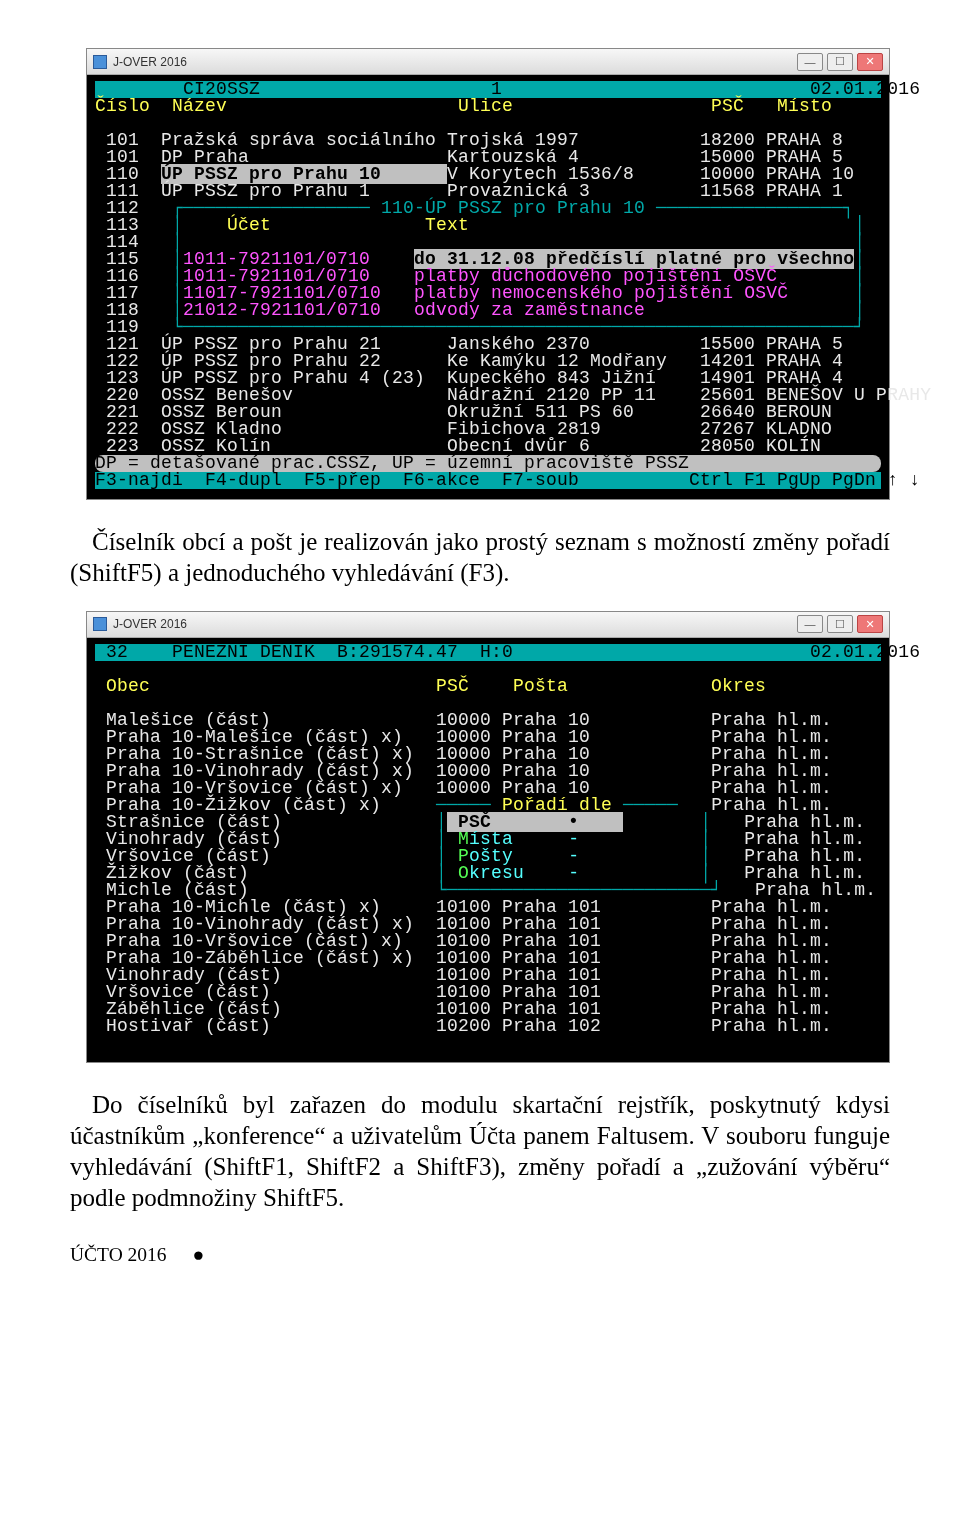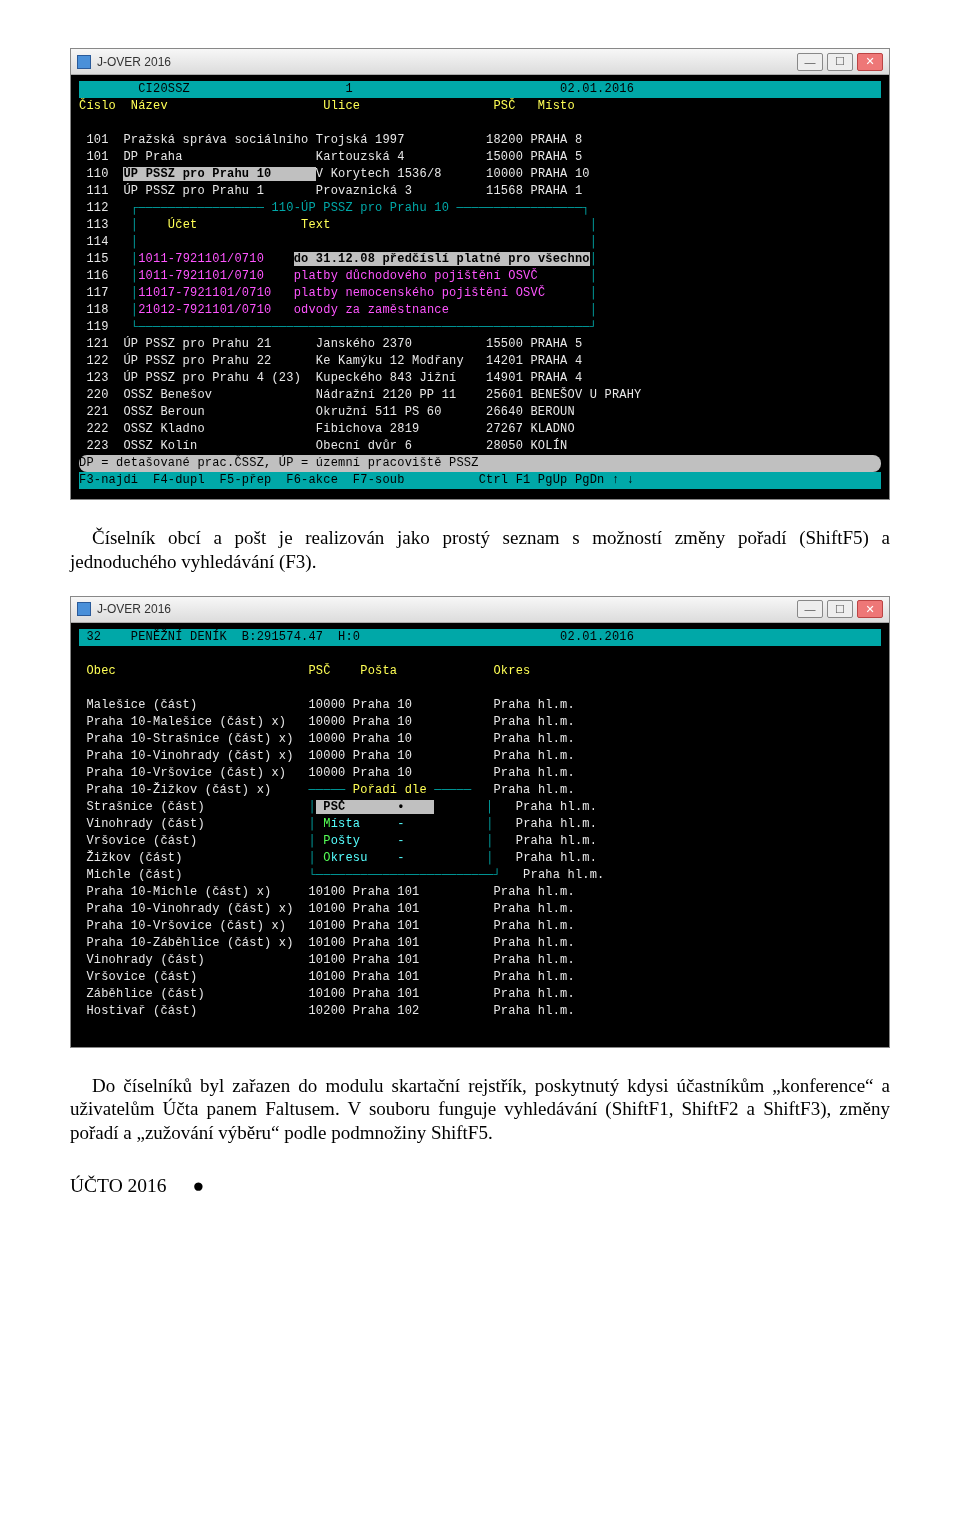--- a/index.html
+++ b/index.html
@@ -1,35 +1,35 @@
 <!DOCTYPE html>
 <html><head>
 <meta charset="utf-8">
 <style>
   * { box-sizing: border-box; }
   body { margin: 0; background: #fff; font-family: "Times New Roman", serif; color: #000; width: 960px; }
   .page { padding: 40px 70px 30px 70px; }
-  .win { border: 1px solid #888; background: #d946ef; margin: 8px 0 26px 0; }
+  .win { border: 1px solid #888; background: #d946ef; margin: 8px 0 26px 16px; }
   .titlebar { height: 26px; background: linear-gradient(#f7f7f7,#dcdcdc); border-bottom: 1px solid #aaa; display:flex; align-items:center; padding:0 6px; font-family: Tahoma, sans-serif; font-size:12px; color:#333; }
   .titlebar .ticon { width:14px; height:14px; background:#4a90d9; margin-right:6px; border:1px solid #2a5a99; }
   .titlebar .tspacer { flex:1; }
   .wbtn { width:26px; height:18px; border:1px solid #888; background:#eee; margin-left:4px; display:flex; align-items:center; justify-content:center; font-family: Arial, sans-serif; font-size:11px; color:#555; border-radius:2px;}
   .wbtn.close { background:#e77; color:#fff; border-color:#b44;}
-  .term { background:#000; font-family: "Consolas","Courier New",monospace; font-size:12px; line-height:17px; padding:6px 8px 10px 8px; white-space:pre; letter-spacing:0.2px;}
+  .term { background:#000; font-family: "Consolas","Courier New",monospace; font-size:18px; line-height:17px; padding:6px 8px 10px 8px; white-space:pre; letter-spacing:0.2px;}
   .term .row { display:block; }
   .cyan-bg { background:#00a8a8; color:#000; }
   .ylw { color:#ffff55; }
   .cyan { color:#00a8a8; }
   .wht { color:#e8e8e8; }
   .mag { color:#ff55ff; }
   .grn { color:#55ff55; }
   .blkOnGray { background:#c0c0c0; color:#000;border-radius:8px; }
   .hi { background:#c0c0c0; color:#000;font-weight:bold; }
   .cyan2 { color:#55ffff; }
-  p.body { font-size:19px; line-height:1.25; margin:8px 0 22px 0; text-align:justify; text-indent:22px;}
+  p.body { font-size:25px; line-height:1.25; margin:8px 0 22px 0; text-align:justify; text-indent:22px;}
   .footer { display:flex; align-items:center; font-size:19.5px; margin-top:30px;gap:20px;}
   .footer .dot { margin:0 6px; }
   .footer .pn { flex:1; text-align:right; }
 </style>
 </head>
 <body>
 
 <div class="page">
 
   <div class="win">

